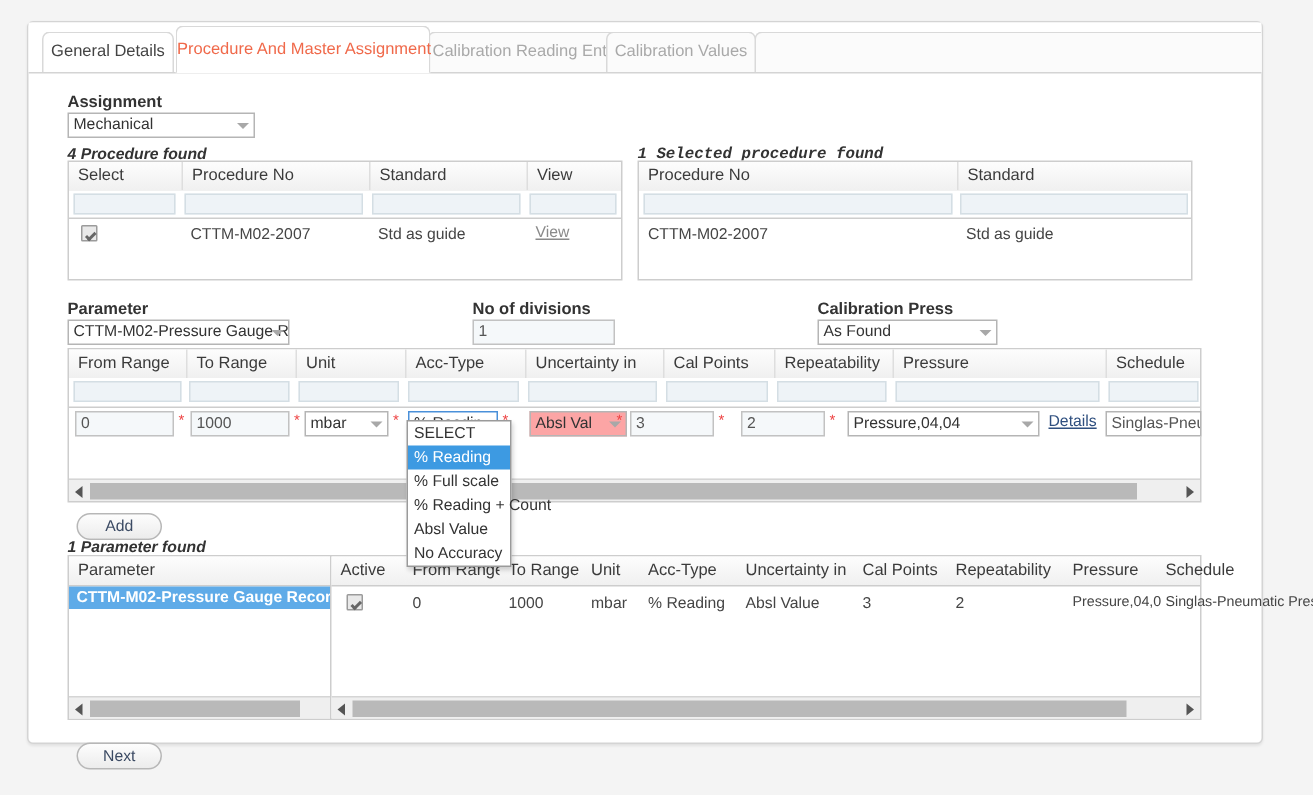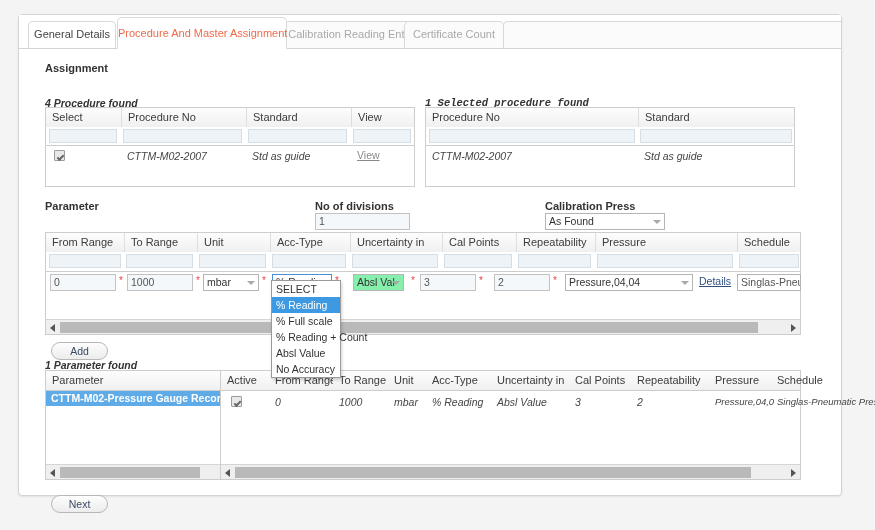--- a/index.html
+++ b/index.html
@@ -66,21 +66,21 @@
   .grid{position:absolute;box-sizing:border-box;border:1px solid #cdcdcd;background:#fff;}
   .ghead{position:absolute;left:0;top:0;right:0;height:19px;
          background:linear-gradient(#fdfdfd,#f0f0f0);border-bottom:1px solid #cdcdcd;}
   .gh{position:absolute;top:0;height:19px;line-height:19px;font-size:11px;color:#3b3b3b;
       padding-left:6px;box-sizing:border-box;white-space:nowrap;overflow:hidden;}
   .gh.bd{border-left:1px solid #dedede;}
   .gfilter{position:absolute;left:0;right:0;height:18px;background:#fff;border-bottom:1px solid #cdcdcd;}
   .fcell{position:absolute;top:2px;height:14px;box-sizing:border-box;
          border:1px solid #d4dee4;background:#eef3f7;}
   .gcell{position:absolute;height:14px;line-height:14px;font-size:10.5px;color:#454545;
-         padding-left:6px;box-sizing:border-box;white-space:nowrap;overflow:hidden;font-style:italic;}
+         padding-left:6px;box-sizing:border-box;white-space:nowrap;overflow:hidden;}
 
   .chk{position:absolute;width:11px;height:11px;box-sizing:border-box;
        border:1px solid #9b9b9b;background:#e9e9e9;border-radius:1px;}
   .chk:after{content:"";position:absolute;left:2px;top:4px;width:5px;height:2px;
        border-left:2px solid #666;border-bottom:2px solid #666;
        transform:rotate(-45deg);}
 
   .lnk{position:absolute;font-size:10.5px;color:#8a8a8a;text-decoration:underline;cursor:pointer;}
   .lnk.dark{color:#2f4f7f;}
 
@@ -119,25 +119,29 @@
 <body>
 
 <div class="page">
  <div class="panel">
   <div class="panel-inner">
 
    <div class="tabs">
      <div class="tab active">Procedure And Master Assignment</div>
      <div class="tab inactive1">General Details</div>
      <div class="tab t3">Calibration Reading Entry</div>
-     <div class="tab t4">Certificate Count</div>
+     <div class="tab t4">Calibration Values</div>
      <div class="tab filler"></div>
    </div>
 
    <div class="lbl" style="left:26px;top:47px;">Assignment</div>
+   <div class="sel" style="left:26px;top:60px;width:125px;">
+     <span>Mechanical</span>
+     <span class="arw"></span>
+   </div>
 
    <div class="cap" style="left:26px;top:82px;">4 Procedure found</div>
    <div class="grid" style="left:26px;top:92px;width:370px;height:80px;">
      <div class="ghead">
        <div class="gh" style="left:0;width:75px;">Select</div>
        <div class="gh bd" style="left:75px;width:125px;">Procedure No</div>
        <div class="gh bd" style="left:200px;width:105px;">Standard</div>
        <div class="gh bd" style="left:305px;width:63px;">View</div>
      </div>
      <div class="gfilter" style="top:19px;">
@@ -164,20 +168,24 @@
        <div class="fcell" style="left:3px;width:206px;"></div>
        <div class="fcell" style="left:214px;width:152px;"></div>
      </div>
      <div>
        <div class="gcell" style="left:0px;top:41px;width:212px;">CTTM-M02-2007</div>
        <div class="gcell" style="left:212px;top:41px;width:156px;">Std as guide</div>
      </div>
    </div>
 
    <div class="lbl" style="left:26px;top:185px;">Parameter</div>
+   <div class="sel" style="left:26px;top:198px;width:148px;">
+     <span>CTTM-M02-Pressure Gauge R</span>
+     <span class="arw"></span>
+   </div>
 
    <div class="lbl" style="left:296px;top:185px;">No of divisions</div>
    <div class="inp" style="left:296px;top:198px;width:95px;">1</div>
 
    <div class="lbl" style="left:526px;top:185px;">Calibration Press</div>
    <div class="sel" style="left:526px;top:198px;width:120px;">
      <span>As Found</span>
      <span class="arw"></span>
    </div>
 
@@ -218,21 +226,21 @@
          <span class="arw"></span>
        </div>
        <div class="star" style="left:216px;top:42px;">*</div>
 
        <div class="sel focusbox" style="left:226px;top:41px;width:60px;background:#fff;">
          <span>% Readin</span>
          <span class="arw"></span>
        </div>
        <div class="star" style="left:289px;top:42px;">*</div>
 
-       <div class="sel" style="left:307px;top:41px;width:51px;background:#86efac;">
+       <div class="sel" style="left:307px;top:41px;width:65px;background:#fca5a5;">
          <span>Absl Val</span>
          <span class="arw"></span>
        </div>
        <div class="star" style="left:365px;top:42px;">*</div>
 
        <div class="inp" style="left:374px;top:41px;width:56px;">3</div>
        <div class="star" style="left:433px;top:42px;">*</div>
 
        <div class="inp" style="left:448px;top:41px;width:56px;">2</div>
        <div class="star" style="left:507px;top:42px;">*</div>

